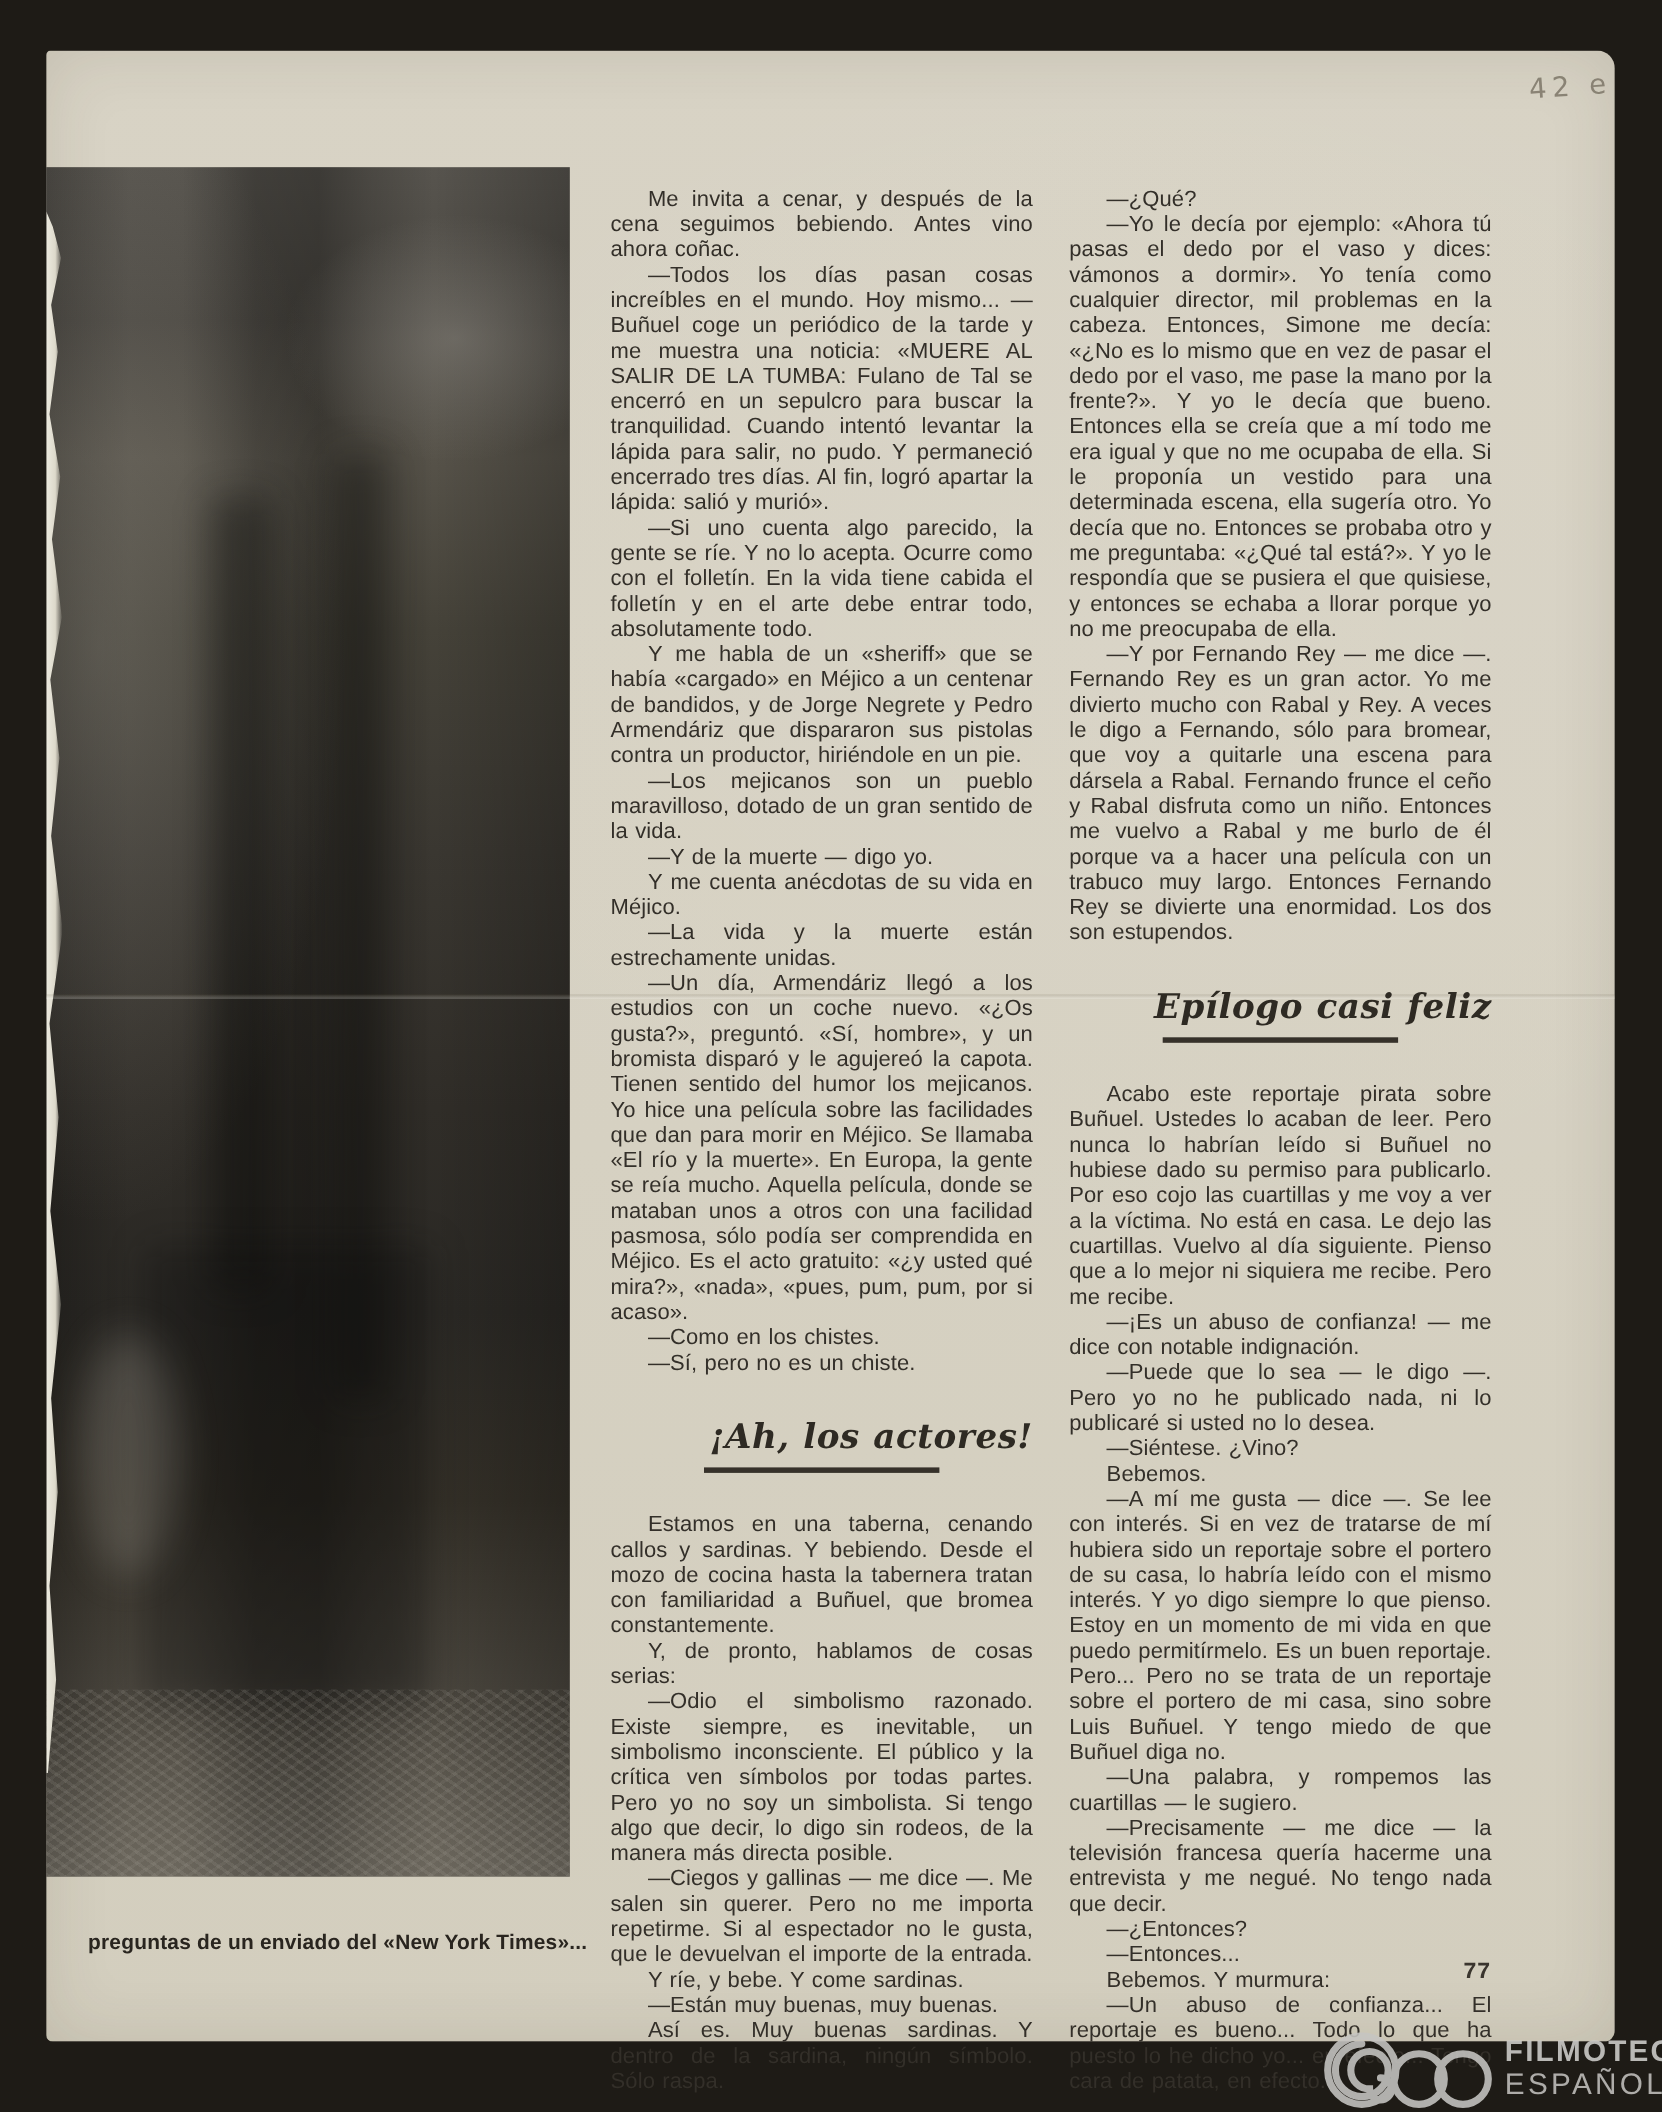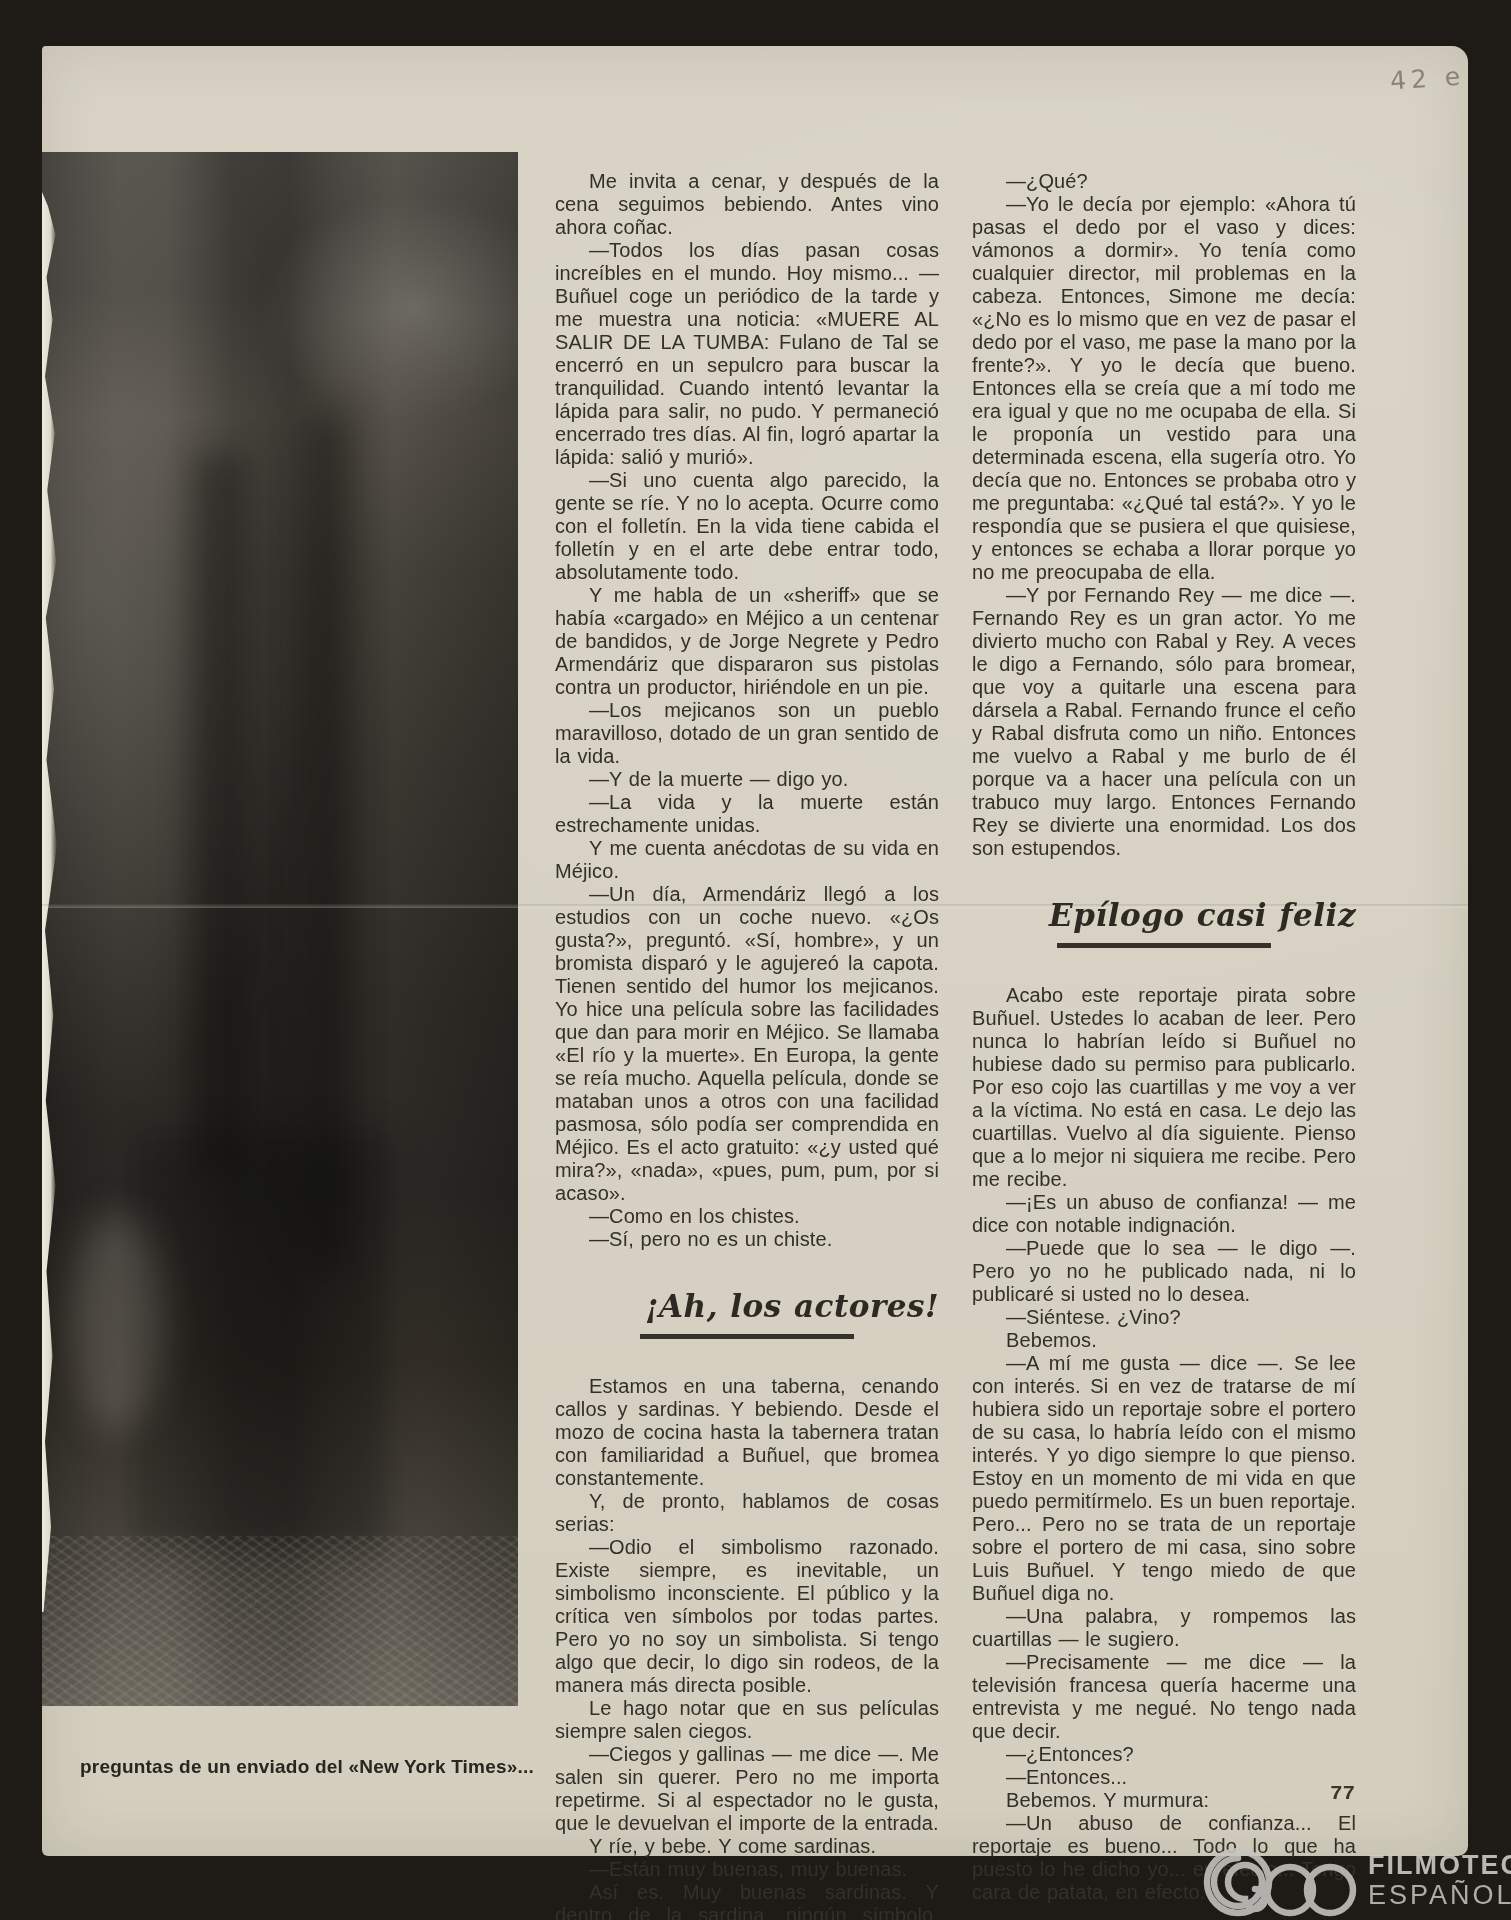--- a/index.html
+++ b/index.html
@@ -81,32 +81,31 @@
     <div class="caption">preguntas de un enviado del «New York Times»...</div>
 
     <div class="col col-middle">
       <div class="paras">
           <p class="para">Me invita a cenar, y después de la cena seguimos bebiendo. Antes vino ahora coñac.</p>
           <p class="para">—Todos los días pasan cosas increíbles en el mundo. Hoy mismo... — Buñuel coge un periódico de la tarde y me muestra una noticia: «MUERE AL SALIR DE LA TUMBA: Fulano de Tal se encerró en un sepulcro para buscar la tranquilidad. Cuando intentó levantar la lápida para salir, no pudo. Y permaneció encerrado tres días. Al fin, logró apartar la lápida: salió y murió».</p>
           <p class="para">—Si uno cuenta algo parecido, la gente se ríe. Y no lo acepta. Ocurre como con el folletín. En la vida tiene cabida el folletín y en el arte debe entrar todo, absolutamente todo.</p>
           <p class="para">Y me habla de un «sheriff» que se había «cargado» en Méjico a un centenar de bandidos, y de Jorge Negrete y Pedro Armendáriz que dispararon sus pistolas contra un productor, hiriéndole en un pie.</p>
           <p class="para">—Los mejicanos son un pueblo maravilloso, dotado de un gran sentido de la vida.</p>
           <p class="para">—Y de la muerte — digo yo.</p>
+          <p class="para">Y me cuenta anécdotas de su vida en Méjico.</p>
           <p class="para">—La vida y la muerte están estrechamente unidas.</p>
-          <p class="para">Y me cuenta anécdotas de su vida en Méjico.</p>
           <p class="para">—Un día, Armendáriz llegó a los estudios con un coche nuevo. «¿Os gusta?», preguntó. «Sí, hombre», y un bromista disparó y le agujereó la capota. Tienen sentido del humor los mejicanos. Yo hice una película sobre las facilidades que dan para morir en Méjico. Se llamaba «El río y la muerte». En Europa, la gente se reía mucho. Aquella película, donde se mataban unos a otros con una facilidad pasmosa, sólo podía ser comprendida en Méjico. Es el acto gratuito: «¿y usted qué mira?», «nada», «pues, pum, pum, por si acaso».</p>
           <p class="para">—Como en los chistes.</p>
           <p class="para">—Sí, pero no es un chiste.</p>
         </div>
       <h2 class="heading">¡Ah, los actores!</h2>
       <div class="paras">
           <p class="para">Estamos en una taberna, cenando callos y sardinas. Y bebiendo. Desde el mozo de cocina hasta la tabernera tratan con familiaridad a Buñuel, que bromea constantemente.</p>
           <p class="para">Y, de pronto, hablamos de cosas serias:</p>
           <p class="para">—Odio el simbolismo razonado. Existe siempre, es inevitable, un simbolismo inconsciente. El público y la crítica ven símbolos por todas partes. Pero yo no soy un simbolista. Si tengo algo que decir, lo digo sin rodeos, de la manera más directa posible.</p>
-          <p class="para">Le hago notar que en sus películas siempre salen ciegos.</p>
           <p class="para">—Ciegos y gallinas — me dice —. Me salen sin querer. Pero no me importa repetirme. Si al espectador no le gusta, que le devuelvan el importe de la entrada.</p>
           <p class="para">Y ríe, y bebe. Y come sardinas.</p>
           <p class="para">—Están muy buenas, muy buenas.</p>
           <p class="para">Así es. Muy buenas sardinas. Y dentro de la sardina, ningún símbolo. Sólo raspa.</p>
         </div>
     </div>
 
     <div class="col col-right">
       <div class="paras">
           <p class="para">—¿Qué?</p>

